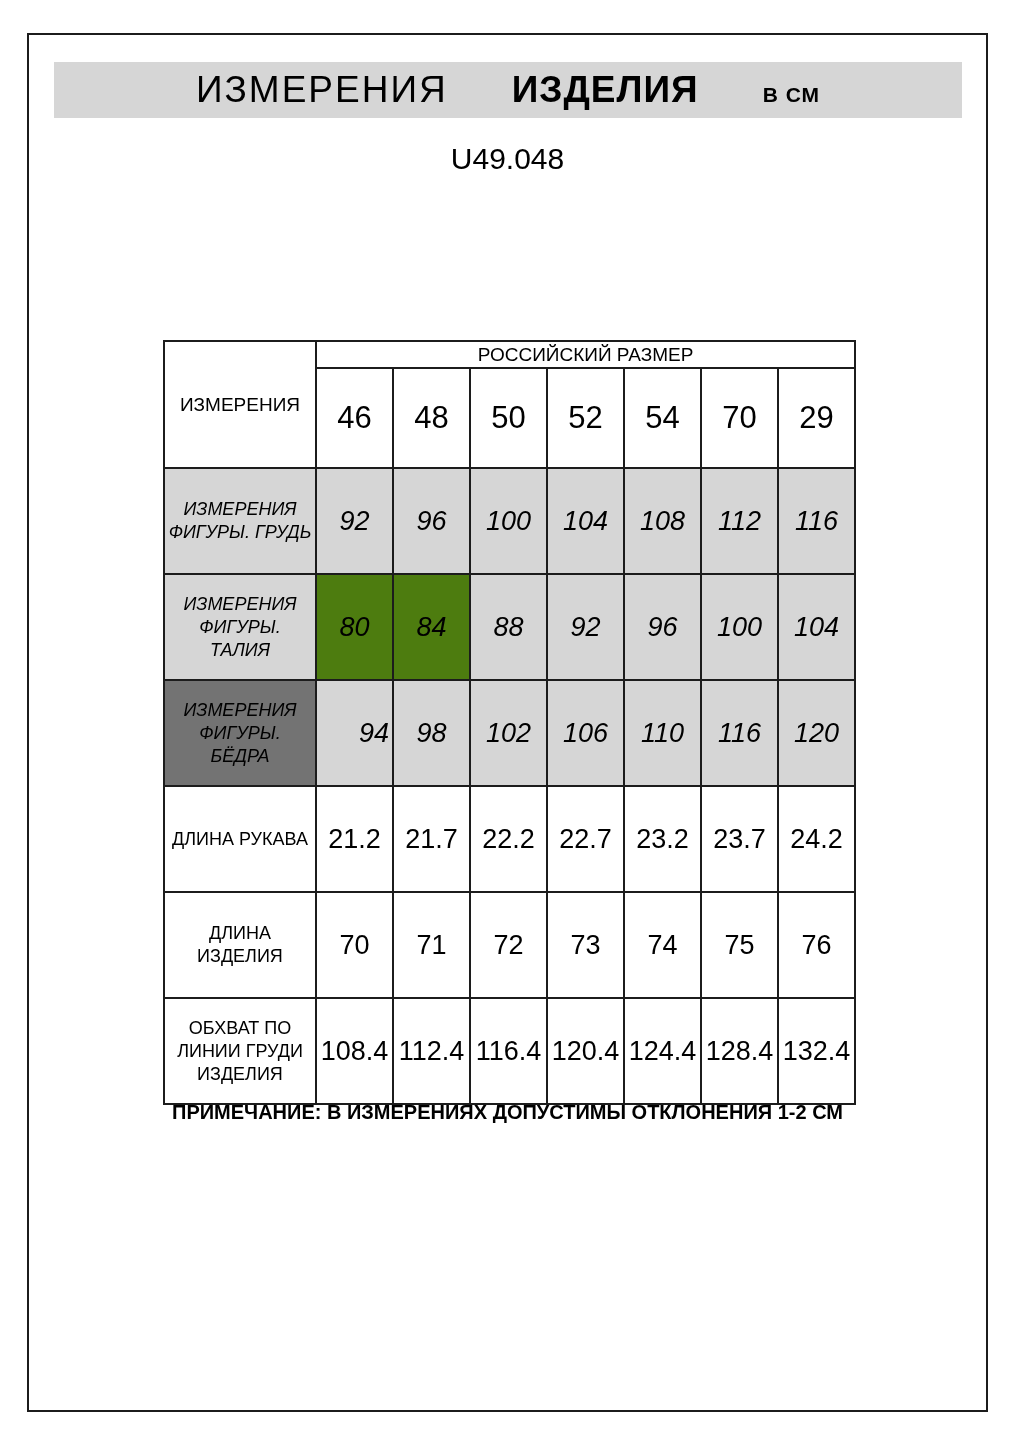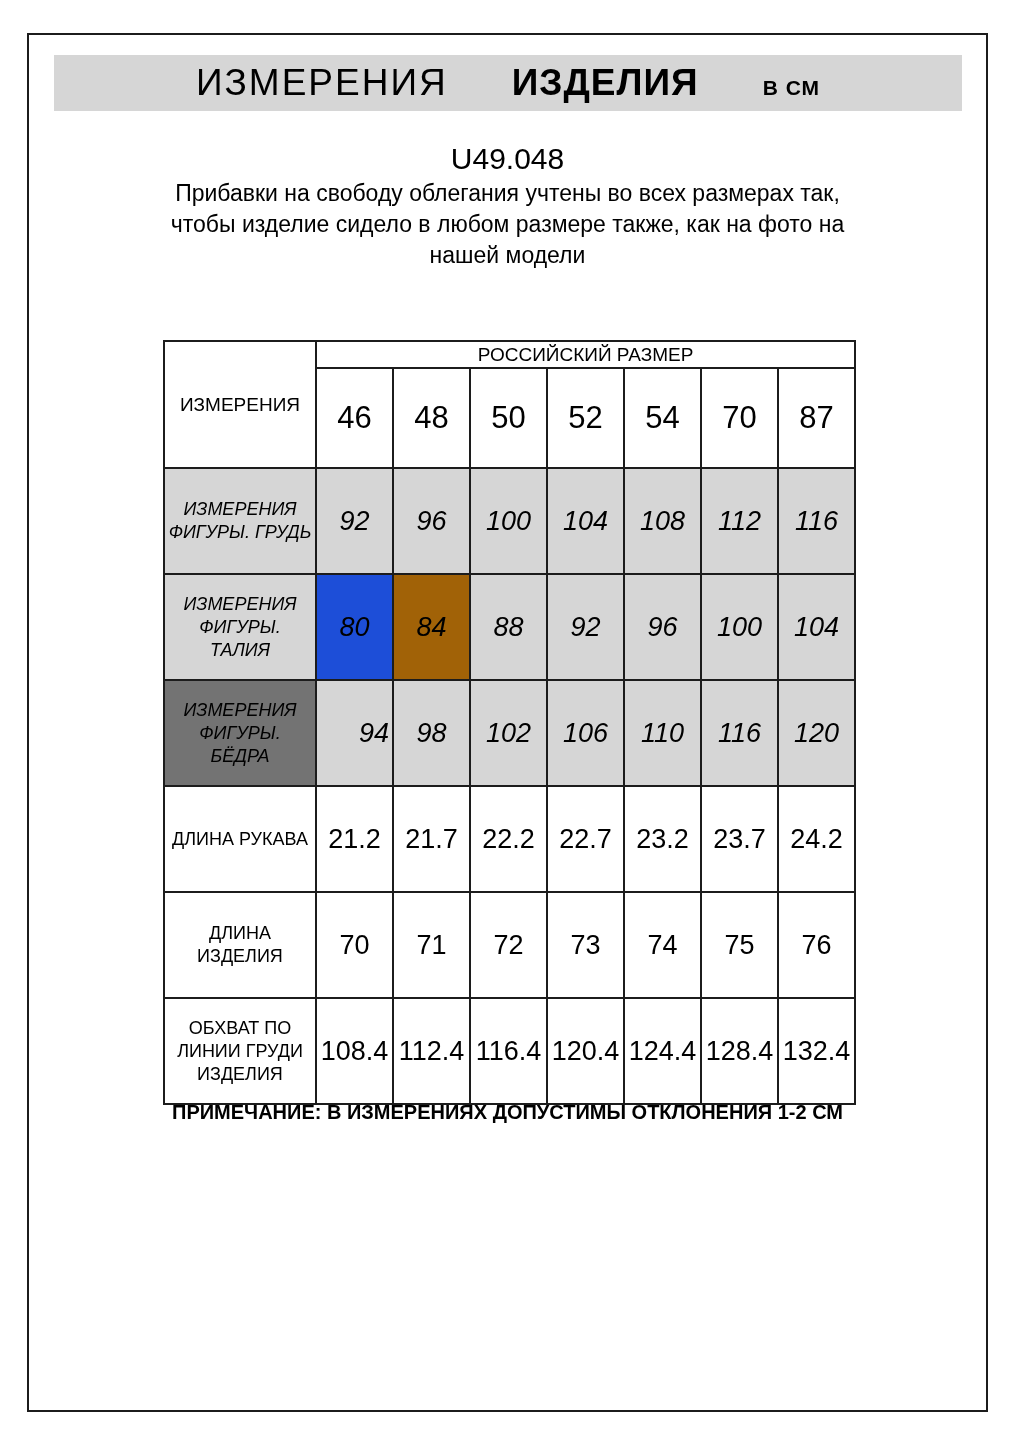--- a/index.html
+++ b/index.html
@@ -20,21 +20,21 @@
     position: absolute;
     left: 27px;
     top: 33px;
     width: 957px;
     height: 1375px;
     border: 2px solid #1c1c1c;
   }
   .title-band {
     position: absolute;
     left: 25px;
-    top: 20px;
+    top: 27px;
     width: 908px;
     height: 56px;
     text-align: center;
     line-height: 55px;
     white-space: nowrap;
   }
   .title-word1 {
     font-size: 37px;
     font-weight: 400;
     letter-spacing: 2px;
@@ -120,59 +120,56 @@
 
 <div class="canvas">
   <div class="frame">
 
     <div class="title-band" style="background: rgb(214, 214, 214);">
       <span class="title-word1">ИЗМЕРЕНИЯ</span><span class="title-word2">ИЗДЕЛИЯ</span><span class="title-unit">В СМ</span>
     </div>
 
     <div class="article-code">U49.048</div>
 
-    <div class="description">Прибавки на свободу облегания учтены во всех размерах так,
-чтобы изделие сидело в любом размере также, как на фото на
-нашей модели</div>
 
     <table class="size-table">
       <colgroup>
         <col style="width:152px">
         <col span="7" style="width:77px">
       </colgroup>
       <thead>
         <tr class="group-header-row">
           <th class="corner-cell" rowspan="2">ИЗМЕРЕНИЯ</th>
           <th colspan="7">РОССИЙСКИЙ РАЗМЕР</th>
         </tr>
         <tr class="sizes-row" id="sizes-row">
             <th>46</th>
             <th>48</th>
             <th>50</th>
             <th>52</th>
             <th>54</th>
             <th>70</th>
-            <th>87</th>
+            <th>29</th>
           </tr>
       </thead>
       <tbody id="table-body">
           <tr class="shaded italic">
             <td class="label-cell" style="background: rgb(214, 214, 214);">ИЗМЕРЕНИЯ ФИГУРЫ. ГРУДЬ</td>
             <td class="value-cell" style="background: rgb(214, 214, 214);">92</td>
             <td class="value-cell" style="background: rgb(214, 214, 214);">96</td>
             <td class="value-cell" style="background: rgb(214, 214, 214);">100</td>
             <td class="value-cell" style="background: rgb(214, 214, 214);">104</td>
             <td class="value-cell" style="background: rgb(214, 214, 214);">108</td>
             <td class="value-cell" style="background: rgb(214, 214, 214);">112</td>
             <td class="value-cell" style="background: rgb(214, 214, 214);">116</td>
           </tr>
           <tr class="shaded italic">
             <td class="label-cell" style="background: rgb(214, 214, 214);">ИЗМЕРЕНИЯ ФИГУРЫ. ТАЛИЯ</td>
-            <td class="value-cell" style="background: #1d4ed8;">80</td>
-            <td class="value-cell" style="background: #a16207;">84</td>
+            <td class="value-cell" style="background: #4d7c0f;">80</td>
+            <td class="value-cell" style="background: #4d7c0f;">84</td>
             <td class="value-cell" style="background: rgb(214, 214, 214);">88</td>
             <td class="value-cell" style="background: rgb(214, 214, 214);">92</td>
             <td class="value-cell" style="background: rgb(214, 214, 214);">96</td>
             <td class="value-cell" style="background: rgb(214, 214, 214);">100</td>
             <td class="value-cell" style="background: rgb(214, 214, 214);">104</td>
           </tr>
           <tr class="shaded italic">
             <td class="label-cell" style="background: #737373; margin-left: 39px;">ИЗМЕРЕНИЯ ФИГУРЫ. БЁДРА</td>
             <td class="value-cell" style="background: rgb(214, 214, 214); text-align: right;">94</td>
             <td class="value-cell" style="background: rgb(214, 214, 214);">98</td>

